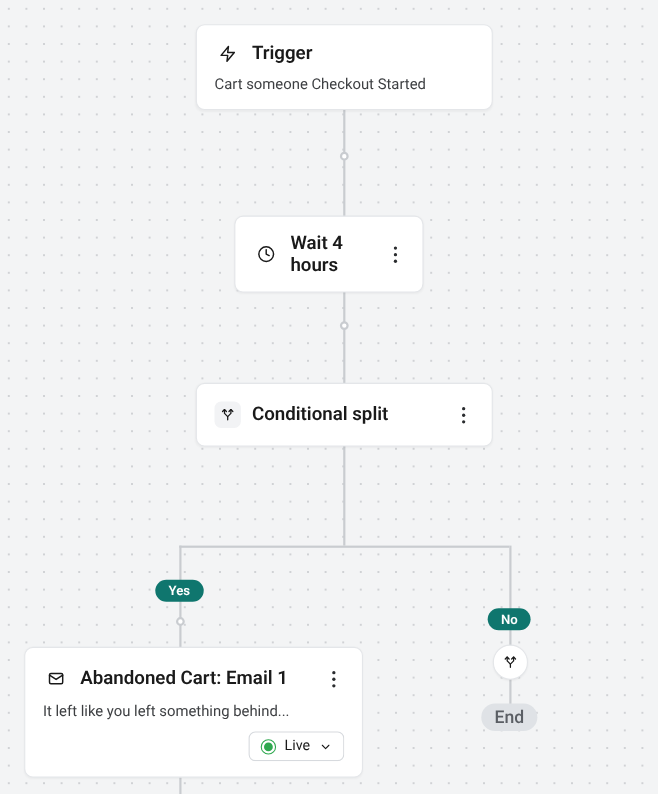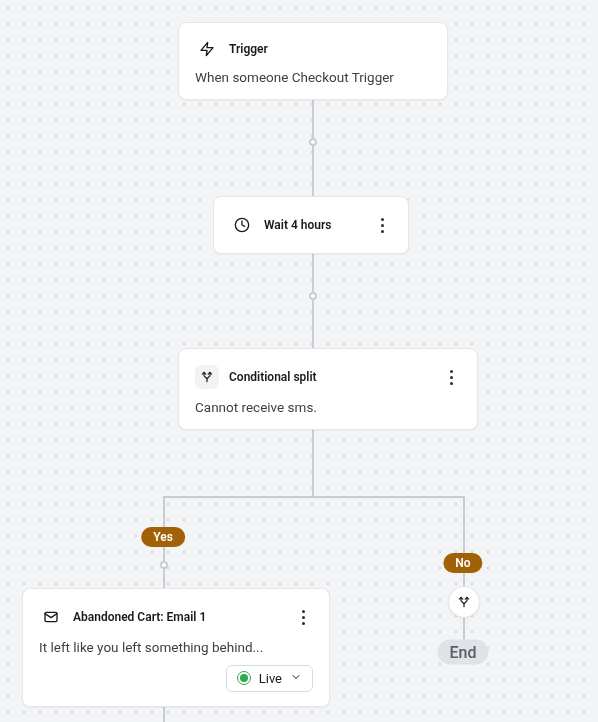--- a/index.html
+++ b/index.html
@@ -36,21 +36,21 @@
     padding: 14px 16px;
     color: #1a1a1a;
   }
   .card-header {
     display: flex;
     align-items: center;
     gap: 10px;
   }
   .card-title {
     font-weight: 600;
-    font-size: 12px;
+    font-size: 17px;
   }
   .card-sub {
     margin-top: 8px;
     font-size: 13.5px;
     color: #3d3f42;
   }
   .icon-box {
     width: 24px; height: 24px;
     display: inline-flex;
     align-items: center; justify-content: center;
@@ -74,21 +74,21 @@
   }
   .more-dots span {
     width: 3px; height: 3px;
     background: #2a2c2f;
     border-radius: 50%;
   }
 
   .pill {
     position: absolute;
     transform: translate(-50%, -50%);
-    background: #a16207;
+    background: #0f766e;
     color: #fff;
     font-size: 12px;
     font-weight: 600;
     padding: 3px 12px;
     border-radius: 999px;
   }
   .end-pill {
     position: absolute;
     transform: translate(-50%, -50%);
     background: #dfe2e6;
@@ -107,20 +107,21 @@
     border: 1px solid #e4e6e9;
     border-radius: 50%;
     display: flex;
     align-items: center; justify-content: center;
     box-shadow: 0 1px 2px rgba(0,0,0,0.05);
     cursor: pointer;
   }
 
   .status-select {
     display: inline-flex;
+    align-items: center;
     gap: 8px;
     border: 1px solid #d7dade;
     border-radius: 6px;
     padding: 5px 10px;
     font-size: 13px;
     cursor: pointer;
     float: right;
     margin-top: 10px;
   }
   .status-dot-wrap {
@@ -165,60 +166,59 @@
 
 <div class="card" style="left:178px; top:22px; width:270px;">
   <div class="card-header">
     <span class="icon-box">
       <svg width="16" height="16" viewBox="0 0 24 24" fill="none" stroke="#1a1a1a" stroke-width="2" stroke-linecap="round" stroke-linejoin="round">
           <polyline points="13 2 3 14 12 14 11 22 21 10 12 10 13 2"></polyline>
         </svg>
     </span>
     <span class="card-title">Trigger</span>
   </div>
-  <div class="card-sub">When someone Checkout Trigger</div>
-</div>
-
-<div class="card wait-card" style="left:213px; top:196px; width:196px;">
+  <div class="card-sub">Cart someone Checkout Started</div>
+</div>
+
+<div class="card wait-card" style="left:213px; top:196px; width:172px;">
   <span class="icon-box">
     <svg width="16" height="16" viewBox="0 0 24 24" fill="none" stroke="#1a1a1a" stroke-width="2" stroke-linecap="round" stroke-linejoin="round">
         <circle cx="12" cy="12" r="10"></circle>
         <polyline points="12 6 12 12 16 14"></polyline>
       </svg>
   </span>
   <span class="card-title">Wait 4 hours</span>
   <span class="more-btn">
     <span class="more-dots">
         <span></span>
         <span></span>
         <span></span>
       </span>
   </span>
 </div>
 
-<div class="card" style="left:178px; top:348px; width:300px;">
+<div class="card" style="left:178px; top:348px; width:270px;">
   <div class="card-header">
     <span class="icon-box badge">
       <svg width="14" height="14" viewBox="0 0 24 24" fill="none" stroke="#1a1a1a" stroke-width="2" stroke-linecap="round" stroke-linejoin="round">
           <path d="M7 4v6l5 5v5"></path>
           <path d="M17 4v6l-5 5"></path>
           <polyline points="4 7 7 4 10 7"></polyline>
           <polyline points="14 7 17 4 20 7"></polyline>
         </svg>
     </span>
     <span class="card-title">Conditional split</span>
     <span class="more-btn">
       <span class="more-dots">
           <span></span>
           <span></span>
           <span></span>
         </span>
     </span>
   </div>
-  <div class="card-sub">Cannot receive sms.</div>
 </div>
 
 <div class="pill" style="left:163px; top:537px;">Yes</div>
 <div class="pill" style="left:463px; top:563px;">No</div>
 
 <div class="split-circle" style="left:464px; top:602px;">
   <svg width="14" height="14" viewBox="0 0 24 24" fill="none" stroke="#1a1a1a" stroke-width="2" stroke-linecap="round" stroke-linejoin="round">
       <path d="M7 4v6l5 5v5"></path>
       <path d="M17 4v6l-5 5"></path>
       <polyline points="4 7 7 4 10 7"></polyline>

